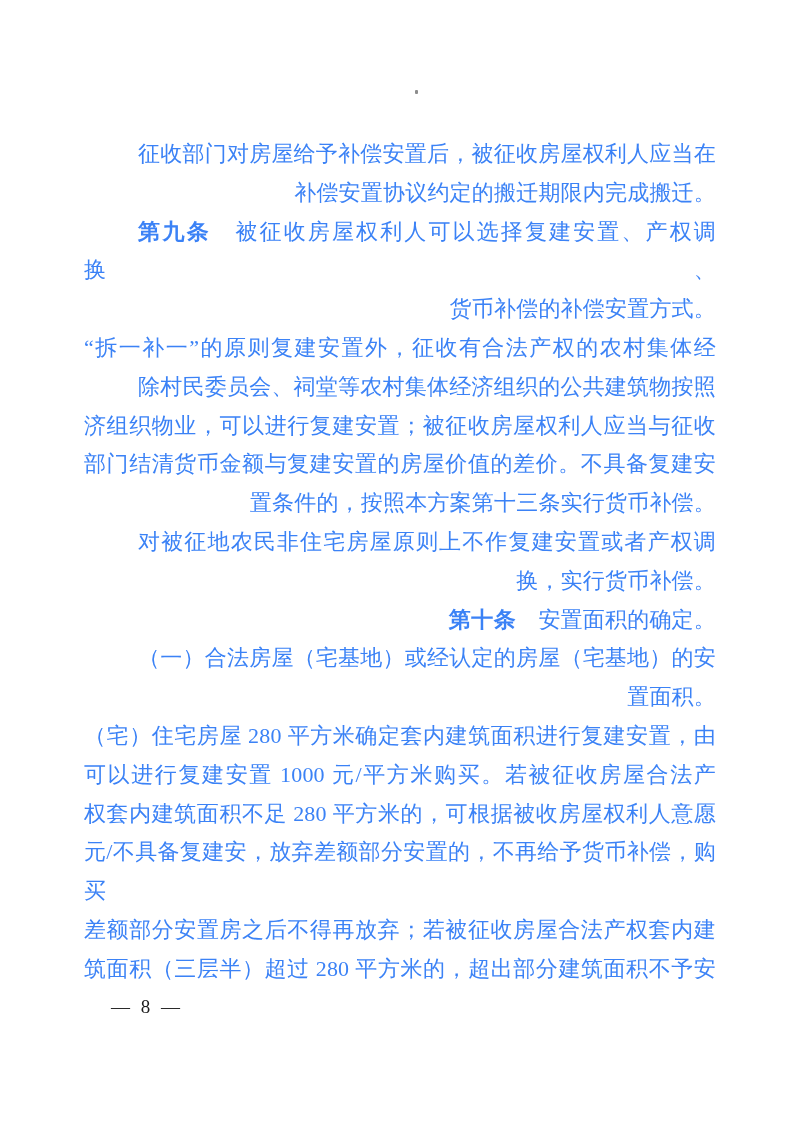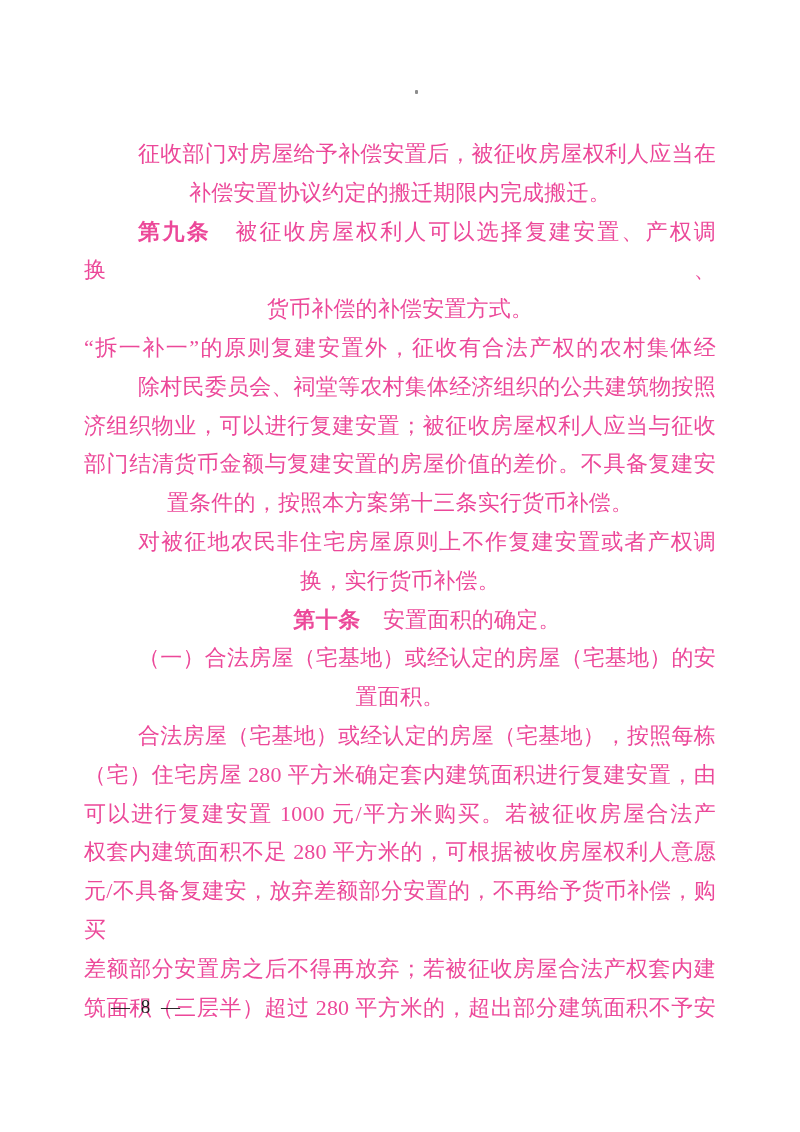--- a/index.html
+++ b/index.html
@@ -14,26 +14,26 @@
     font-family: "Liberation Serif", "DejaVu Serif", serif;
   }
   .doc-body {
     position: absolute;
     left: 84px;
     top: 135px;
     width: 632px;
     font-size: 22px;
     line-height: 38.8px;
     letter-spacing: 0.2px;
-    color: #ec4899;
+    color: #3b82f6;
   }
   .line {
     width: 100%;
     white-space: nowrap;
-    text-align: center;
+    text-align: right;
   }
   .line.fill {
     white-space: normal;
     text-align: justify;
     text-align-last: justify;
   }
   .line.indent { text-indent: 54px; }
   .term {
     font-weight: 700;
     font-family: "Liberation Sans", "DejaVu Sans", sans-serif;
@@ -71,21 +71,20 @@
       <div class="line fill"><span>“拆一补一”的原则复建安置外，征收有合法产权的农村集体经</span></div>
       <div class="line fill indent"><span>除村民委员会、祠堂等农村集体经济组织的公共建筑物按照</span></div>
       <div class="line fill"><span>济组织物业，可以进行复建安置；被征收房屋权利人应当与征收</span></div>
       <div class="line fill"><span>部门结清货币金额与复建安置的房屋价值的差价。不具备复建安</span></div>
       <div class="line"><span>置条件的，按照本方案第十三条实行货币补偿。</span></div>
       <div class="line fill indent"><span>对被征地农民非住宅房屋原则上不作复建安置或者产权调</span></div>
       <div class="line"><span>换，实行货币补偿。</span></div>
       <div class="line indent"><span class="term">第十条</span><span>　安置面积的确定。</span></div>
       <div class="line fill indent"><span>（一）合法房屋（宅基地）或经认定的房屋（宅基地）的安</span></div>
       <div class="line"><span>置面积。</span></div>
-      <div class="line fill indent"><span>合法房屋（宅基地）或经认定的房屋（宅基地），按照每栋</span></div>
       <div class="line fill"><span>（宅）住宅房屋 280 平方米确定套内建筑面积进行复建安置，由</span></div>
       <div class="line fill"><span>可以进行复建安置 1000 元/平方米购买。若被征收房屋合法产</span></div>
       <div class="line fill"><span>权套内建筑面积不足 280 平方米的，可根据被收房屋权利人意愿</span></div>
       <div class="line fill"><span>元/不具备复建安，放弃差额部分安置的，不再给予货币补偿，购买</span></div>
       <div class="line fill"><span>差额部分安置房之后不得再放弃；若被征收房屋合法产权套内建</span></div>
       <div class="line fill"><span>筑面积（三层半）超过 280 平方米的，超出部分建筑面积不予安</span></div>
     </div>
   <div class="page-number">— 8 —</div>
 </div>
 

